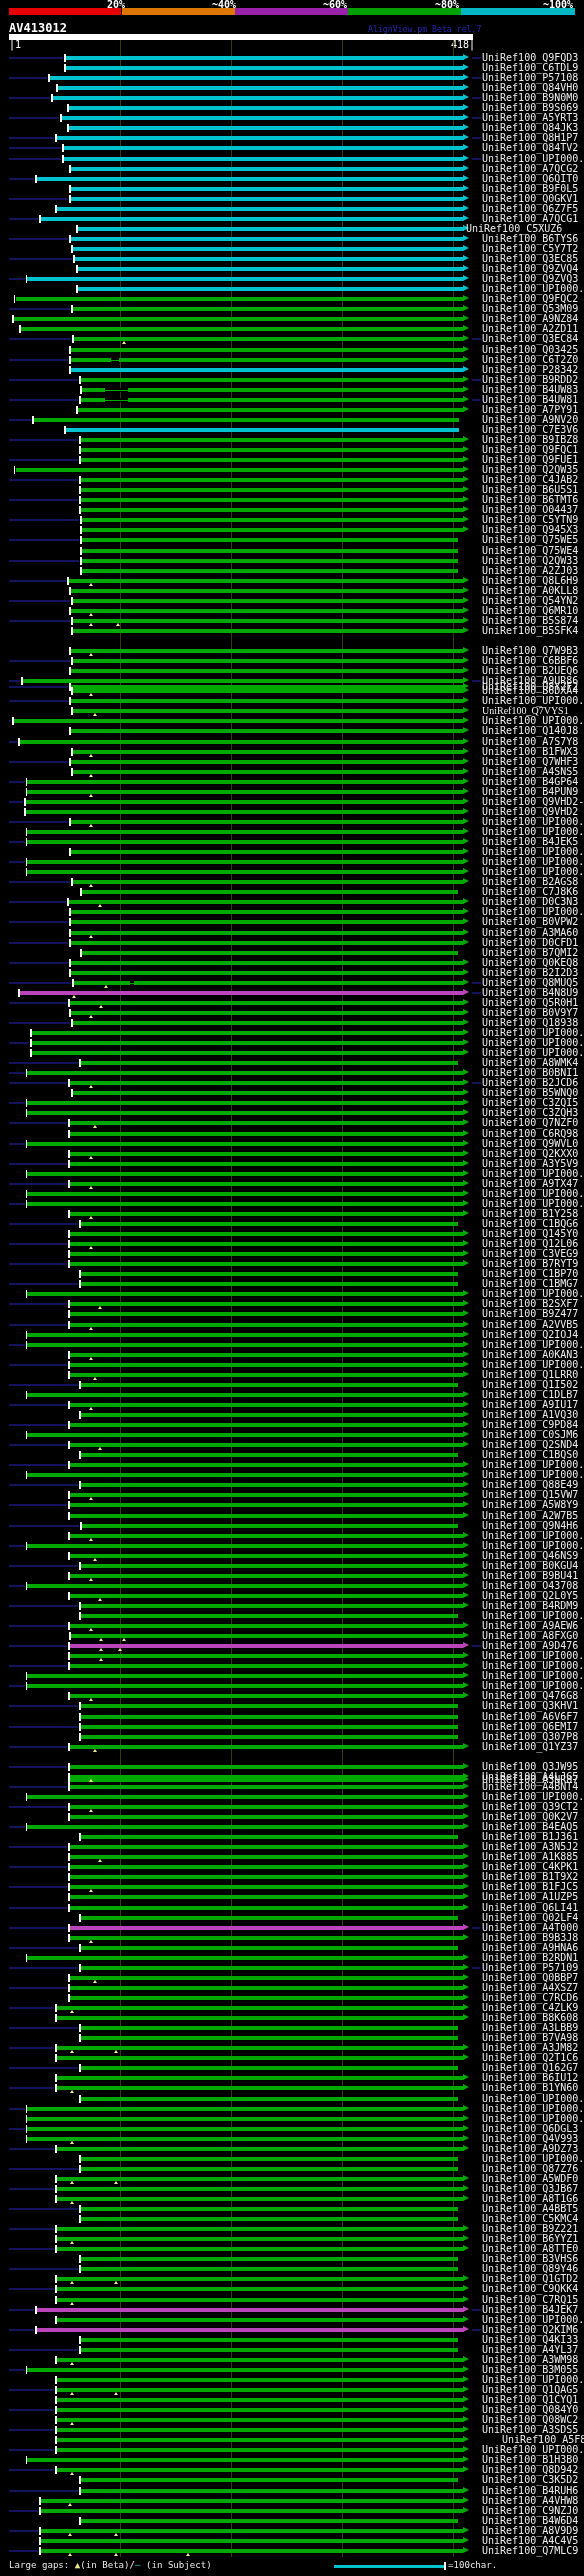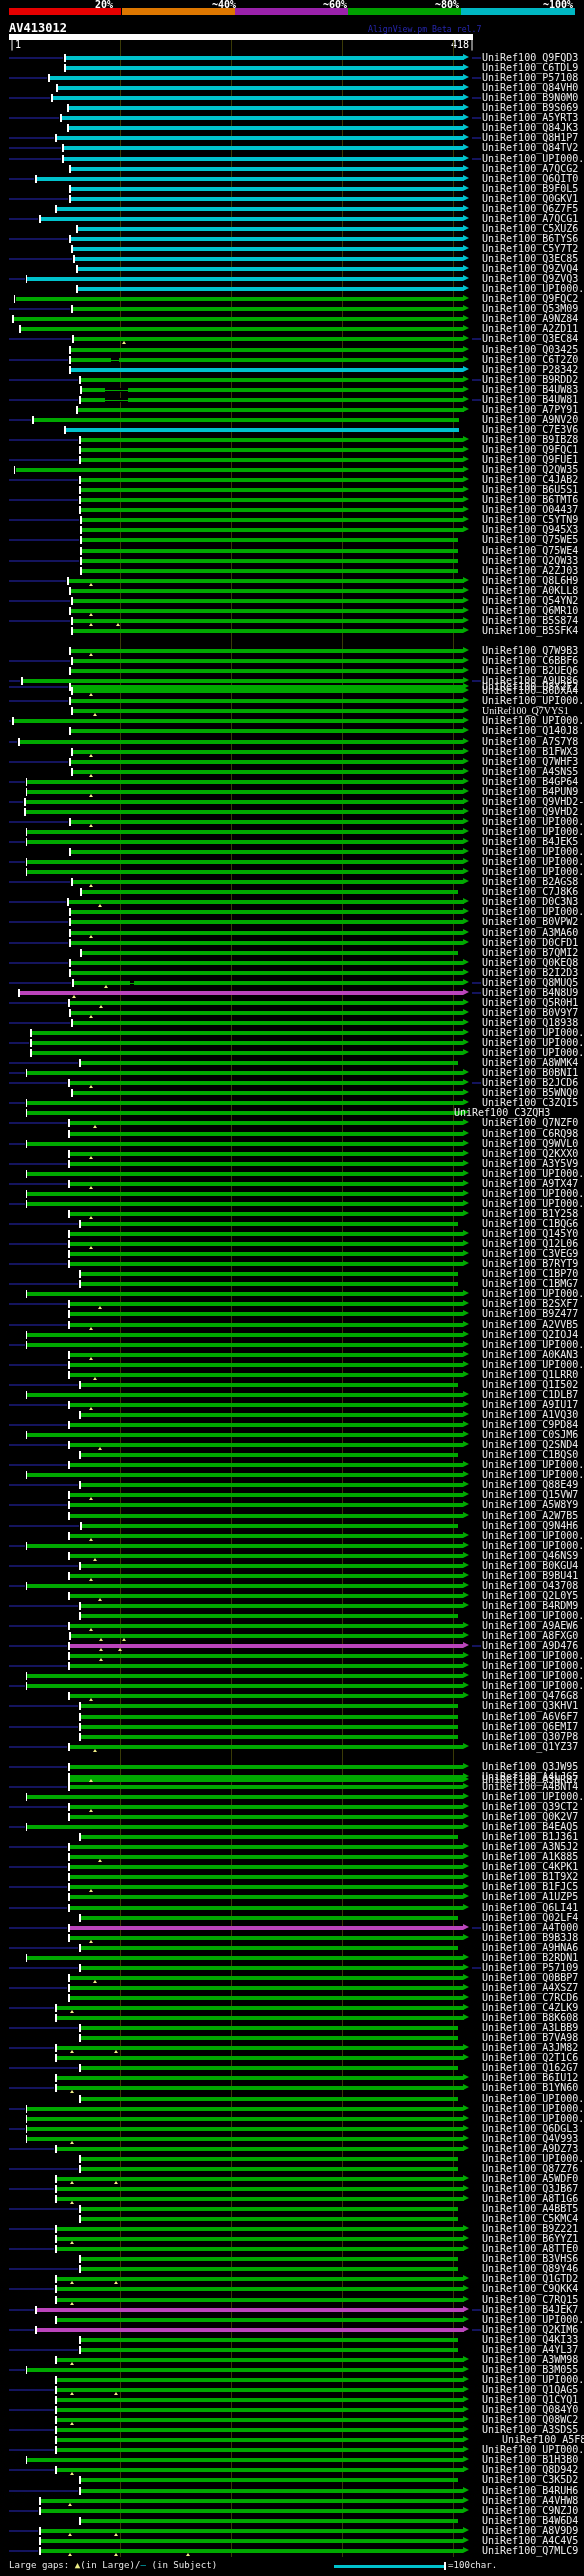--- a/index.html
+++ b/index.html
@@ -15,21 +15,21 @@
   .arrow{position:absolute;width:0;height:0;border-top:3.7px solid transparent;border-bottom:3.7px solid transparent;}
   .dot{position:absolute;width:0;height:0;border-left:2.7px solid transparent;border-right:2.7px solid transparent;border-bottom:3.7px solid #eded85;}
   .gapblk{position:absolute;height:4.6px;background:#000;}
   .gapline{position:absolute;height:0.9px;}
 </style>
 </head>
 <body>
 
 <div id="canvas">
   <div id="scale-labels">
-      <div class="pct" style="left: 104px; top: 0px;">20%</div>
+      <div class="pct" style="left: 116px; top: 0px;">20%</div>
       <div class="pct" style="left: 224px; top: 0px;">~40%</div>
       <div class="pct" style="left: 335px; top: 0px;">~60%</div>
       <div class="pct" style="left: 447px; top: 0px;">~80%</div>
       <div class="pct" style="left: 558px; top: 0px;">~100%</div>
     </div>
   <div id="scale-bar" class="abs" style="top:8.2px;left:0;height:7.3px;width:585px;">
       <div class="abs" style="left: 9.1px; top: 0px; width: 112px; height: 7.3px; background: rgb(230, 0, 0);"></div>
       <div class="abs" style="left: 122px; top: 0px; width: 113px; height: 7.3px; background: rgb(221, 119, 0);"></div>
       <div class="abs" style="left: 235px; top: 0px; width: 113px; height: 7.3px; background: rgb(154, 34, 170);"></div>
       <div class="abs" style="left: 348px; top: 0px; width: 113px; height: 7.3px; background: rgb(0, 160, 0);"></div>
@@ -162,21 +162,21 @@
         <div class="navy" style="left: 9.1px; top: 3.7px; width: 29px;"></div>
         <div class="bar" style="left: 41px; top: 2.7px; width: 422px; background: rgb(0, 194, 204);"></div>
         <div class="tick" style="left: 39px; top: 0.9px;"></div>
         <div class="arrow" style="left: 463px; top: 0.9px; border-left: 6.4px solid rgb(0, 194, 204);"></div>
         <div class="lbl" style="left: 482px; top: 0px;">UniRef100_A7QCG1</div>
       </div>
       <div class="abs" style="left: 0px; top: 224px; width: 585px; height: 10px;">
         <div class="bar" style="left: 78px; top: 2.7px; width: 386px; background: rgb(0, 194, 204);"></div>
         <div class="tick" style="left: 76px; top: 0.9px;"></div>
         <div class="arrow" style="left: 463px; top: 0.9px; border-left: 6.4px solid rgb(0, 194, 204);"></div>
-        <div class="lbl" style="left: 482px; top: 0px;">UniRef100_C5XUZ6</div>
+        <div class="lbl" style="left: 466px; top: 0px;">UniRef100_C5XUZ6</div>
       </div>
       <div class="abs" style="left: 0px; top: 234px; width: 585px; height: 10px;">
         <div class="navy" style="left: 9.1px; top: 3.7px; width: 59px;"></div>
         <div class="bar" style="left: 71px; top: 2.7px; width: 392px; background: rgb(0, 194, 204);"></div>
         <div class="tick" style="left: 69px; top: 0.9px;"></div>
         <div class="arrow" style="left: 463px; top: 0.9px; border-left: 6.4px solid rgb(0, 194, 204);"></div>
         <div class="lbl" style="left: 482px; top: 0px;">UniRef100_B6TYS6</div>
       </div>
       <div class="abs" style="left: 0px; top: 244px; width: 585px; height: 10px;">
         <div class="bar" style="left: 73px; top: 2.7px; width: 390px; background: rgb(0, 194, 204);"></div>
@@ -760,21 +760,21 @@
         <div class="navy" style="left: 9.1px; top: 3.7px; width: 15.5px;"></div>
         <div class="bar" style="left: 27.4px; top: 2.7px; width: 436px; background: rgb(0, 168, 0);"></div>
         <div class="tick" style="left: 25.6px; top: 0.9px;"></div>
         <div class="arrow" style="left: 463px; top: 0.9px; border-left: 6.4px solid rgb(0, 168, 0);"></div>
         <div class="lbl" style="left: 482px; top: 0px;">UniRef100_C3ZQI5</div>
       </div>
       <div class="abs" style="left: 0px; top: 1108px; width: 585px; height: 10px;">
         <div class="bar" style="left: 27.4px; top: 2.7px; width: 436px; background: rgb(0, 168, 0);"></div>
         <div class="tick" style="left: 25.6px; top: 0.9px;"></div>
         <div class="arrow" style="left: 463px; top: 0.9px; border-left: 6.4px solid rgb(0, 168, 0);"></div>
-        <div class="lbl" style="left: 454px; top: 0px;">UniRef100_C3ZQH3</div>
+        <div class="lbl" style="left: 482px; top: 0px;">UniRef100_C3ZQH3</div>
       </div>
       <div class="abs" style="left: 0px; top: 1118px; width: 585px; height: 10px;">
         <div class="navy" style="left: 9.1px; top: 3.7px; width: 58px;"></div>
         <div class="bar" style="left: 69px; top: 2.7px; width: 394px; background: rgb(0, 168, 0);"></div>
         <div class="tick" style="left: 68px; top: 0.9px;"></div>
         <div class="arrow" style="left: 463px; top: 0.9px; border-left: 6.4px solid rgb(0, 168, 0);"></div>
         <div class="dot" style="left: 93px; top: 7.3px;"></div>
         <div class="lbl" style="left: 482px; top: 0px;">UniRef100_Q7NZF0</div>
       </div>
       <div class="abs" style="left: 0px; top: 1129px; width: 585px; height: 10px;">
@@ -1725,19 +1725,19 @@
         <div class="tick" style="left: 39px; top: 0.9px;"></div>
         <div class="arrow" style="left: 463px; top: 0.9px; border-left: 6.4px solid rgb(0, 168, 0);"></div>
         <div class="dot" style="left: 68px; top: 7.3px;"></div>
         <div class="dot" style="left: 114px; top: 7.3px;"></div>
         <div class="dot" style="left: 186px; top: 7.3px;"></div>
         <div class="lbl" style="left: 482px; top: 0px;">UniRef100_Q7MLC9</div>
       </div>
     </div>
 
   <div class="abs" style="top:2560px;left:9.1px;color:#e8e8e8;font-size:9.1px;line-height:11px;white-space:nowrap;">
-    <span>Large gaps: </span><span style="color:#eded85;">▲</span><span>(in Large)/</span><span style="color:#00c2cc;">–</span><span> (in Subject)</span>
+    <span>Large gaps: </span><span style="color:#eded85;">▲</span><span>(in Beta)/</span><span style="color:#00c2cc;">–</span><span> (in Subject)</span>
   </div>
   <div class="abs" id="legend-scale-line" style="background: rgb(0, 194, 204); height: 2.7px; left: 334px; top: 2565px; width: 111px;"></div>
   <div class="abs" id="legend-scale-tick" style="background: rgb(255, 255, 255); width: 1.8px; height: 8.2px; left: 444px; top: 2562px;"></div>
   <div class="abs" id="legend-scale-text" style="color: rgb(232, 232, 232); font-size: 9.1px; line-height: 11px; left: 448px; top: 2560px;">=100char.</div>
 </div>
 
 
 </body></html>

